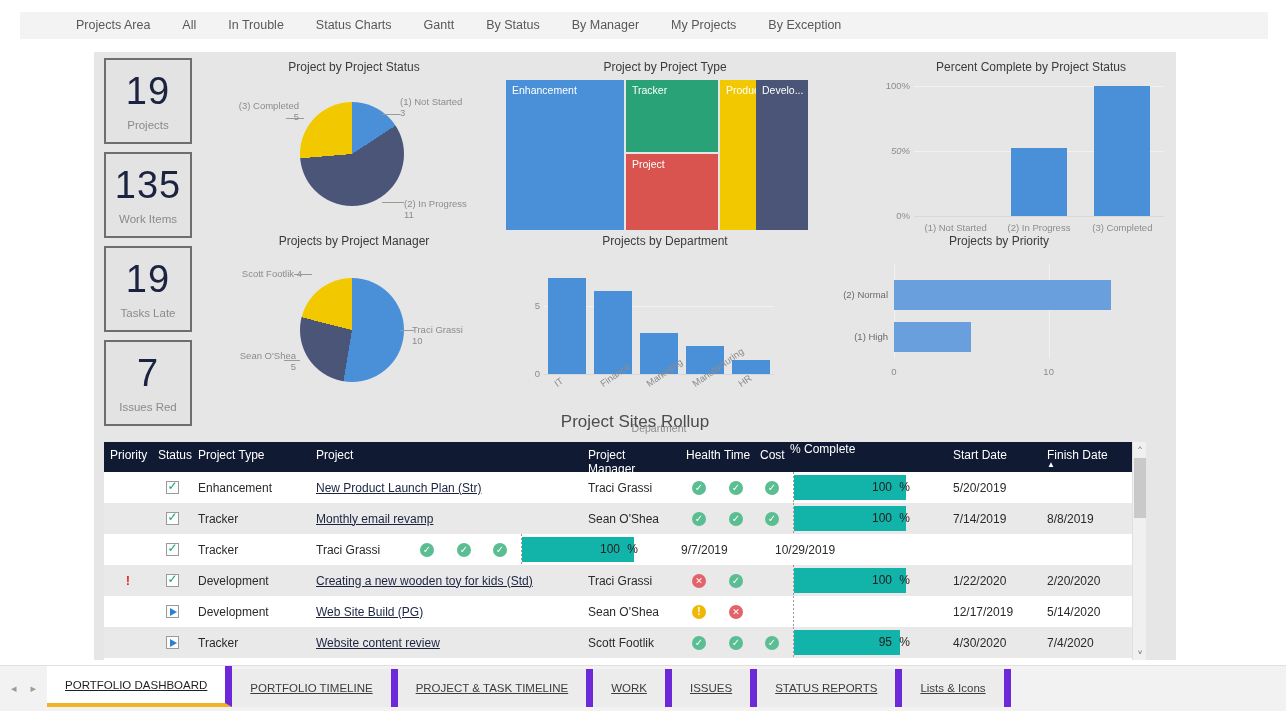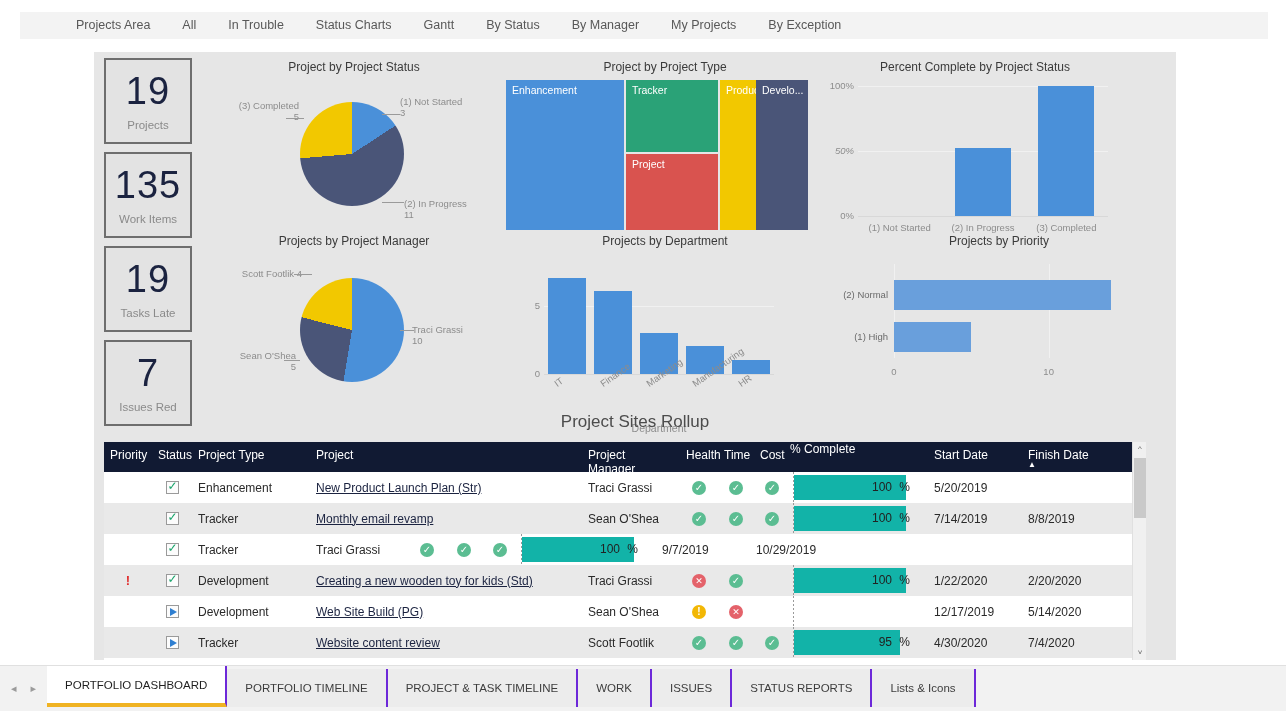--- a/index.html
+++ b/index.html
@@ -93,21 +93,21 @@
   .grow > div { padding: 0 6px; height: 31px; display: flex; align-items: center; }
   .c-pri   { width: 48px; justify-content: center; }
   .c-sta   { width: 40px; justify-content: center; }
   .c-type  { width: 118px; }
   .c-proj  { width: 272px; }
   .c-mgr   { width: 98px; }
   .c-hea   { width: 38px; justify-content: center; }
   .c-tim   { width: 36px; justify-content: center; }
   .c-cos   { width: 36px; justify-content: center; }
   .c-pct   { width: 138px; position: relative; padding: 0 !important; }
-  .c-sta-d { width: 94px; }
+  .c-sta-d { width: 94px; margin-left: 19px; }
   .c-fin   { width: 94px; }
   .ghead .c-pct { padding: 6px 4px 0 6px; }
 
   .projlink { color: #1b2340; text-decoration: underline; cursor: pointer; font-size: 12px; }
   .bang { color: #e03030; font-weight: bold; font-size: 13px; }
 
   .statusbox {
     width: 13px; height: 13px; border: 1px solid #9a9a9a; background: #fcfcfc;
     position: relative;
   }
@@ -150,23 +150,24 @@
   .tabbar {
     position: absolute; left: 0; bottom: 0; width: 1286px; height: 46px;
     background: #f2f2f2; border-top: 1px solid #e0e0e0;
     display: flex; align-items: stretch;
   }
   .tabnav { display: flex; align-items: center; padding: 0 4px; color: #9b9b9b; font-size: 11px; }
   .tabnav span { padding: 0 7px; cursor: pointer; }
   .tab {
     display: flex; align-items: center; justify-content: center;
     padding: 0 18px; font-size: 11.5px; color: #3d3d3d;
-    background: #ececec; border-right: 2px solid #6d28d9;
+    background: #ececec; border-right: 7px solid #6d28d9;
     white-space: nowrap; cursor: pointer; position: relative;
     margin: 3px 0 4px 0;
+    text-decoration: underline;
   }
   .tab.active { background: #fff; color: #1f1f1f; border-bottom: 4px solid #f0b323; margin-top: 0; }
 </style>
 </head>
 <body>
 
 <div id="app">
 
   <div class="topnav" id="topnav">
       <div class="topnav-item">Projects Area</div>
@@ -235,21 +236,21 @@
           </div>
           <div class="tile" style="left: 214px; top: 0px; width: 50px; height: 150px; background: rgb(242, 200, 0);">
             <span style="width: 40px;">Produc...</span>
           </div>
           <div class="tile" style="left: 250px; top: 0px; width: 52px; height: 150px; background: rgb(74, 85, 120);">
             <span style="width: 42px;">Develo...</span>
           </div>
         </div>
     </div>
 
-    <div class="panel" style="left:716px; top:8px; width:330px; height:172px;">
+    <div class="panel" style="left:772px; top:8px; width:330px; height:172px;">
       <div class="ptitle">Percent Complete by Project Status</div>
       <div class="plot" id="bar-pct" style="position:absolute; left:0; top:18px; width:330px; height:154px;">
           <div class="gridline" style="left: 48px; top: 8px; width: 250px;"></div>
           <div class="axis-lbl" style="left: 18px; top: 2px; width: 26px; text-align: right;">100%</div>
           <div class="gridline" style="left: 48px; top: 73px; width: 250px;"></div>
           <div class="axis-lbl" style="left: 18px; top: 67px; width: 26px; text-align: right; font-style: italic;">50%</div>
           <div class="gridline" style="left: 48px; top: 138px; width: 250px; background: rgb(216, 216, 216);"></div>
           <div class="axis-lbl" style="left: 18px; top: 132px; width: 26px; text-align: right;">0%</div>
           <div class="bar" style="left: 61.6667px; width: 56px; height: 0px; top: 138px;"></div>
           <div class="axis-lbl" style="left: 48px; top: 144px; width: 83.3333px; text-align: center;">(1) Not Started</div>

